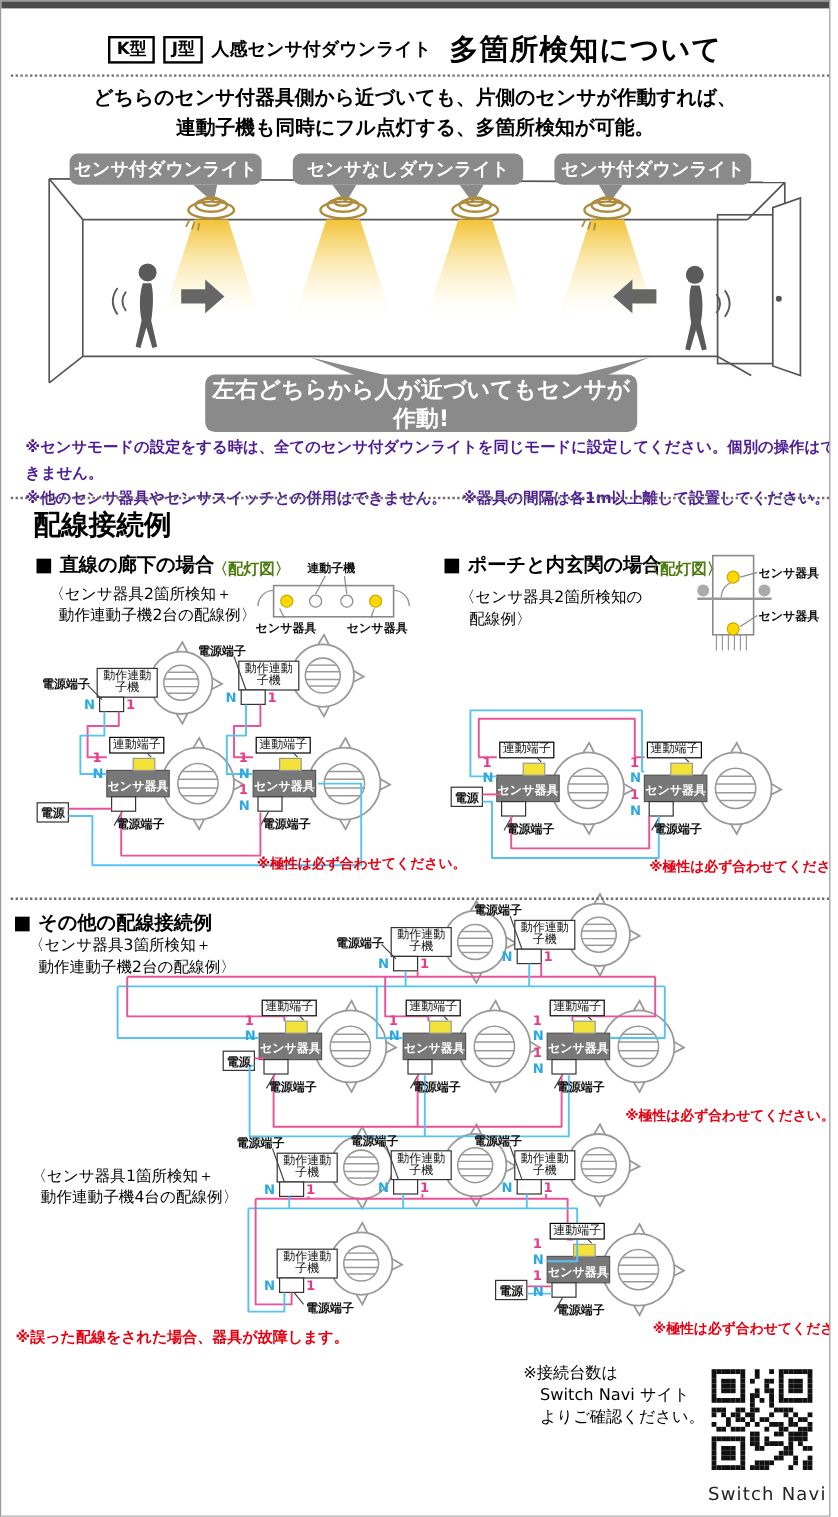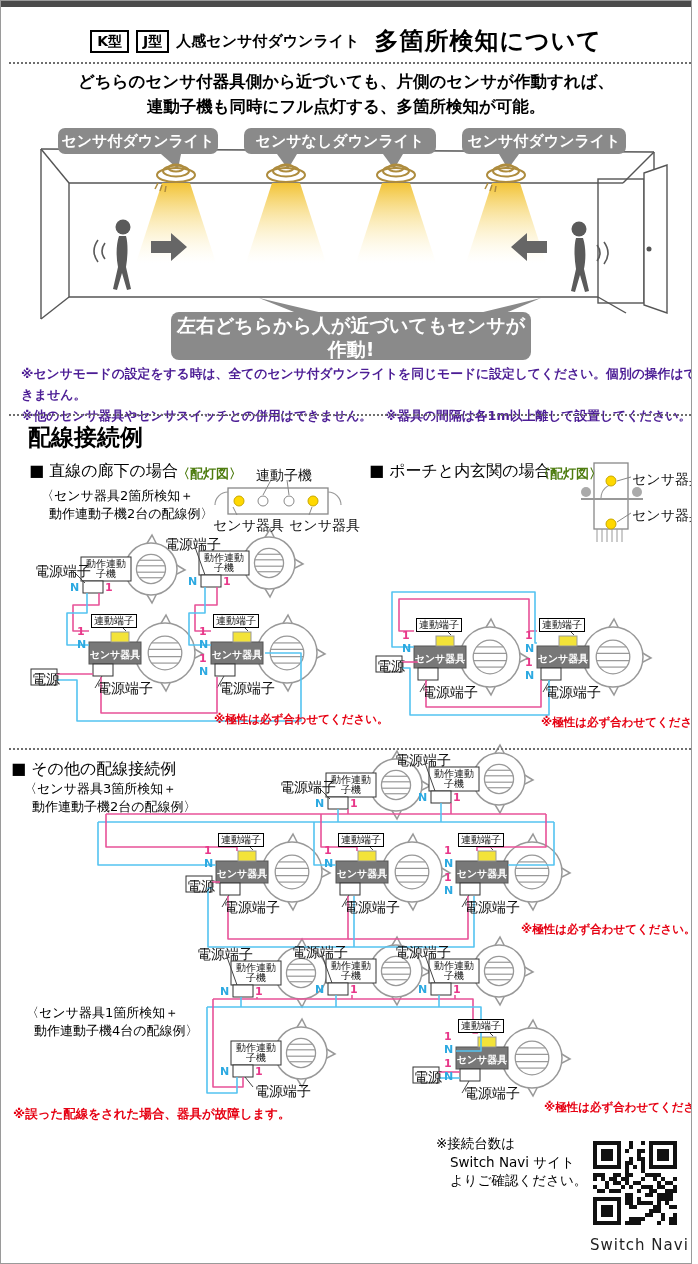--- a/index.html
+++ b/index.html
@@ -8,24 +8,24 @@
   .hdr{position:absolute;top:24px;left:0;width:100%;display:flex;justify-content:center;align-items:center;gap:7px;}
   .badge{border:2px solid #000;padding:0 5px;font-size:14px;font-weight:bold;line-height:19px;color:#000;}
   .hsub{font-size:15px;font-weight:bold;color:#000;}
   .htitle{font-size:24px;font-weight:bold;color:#000;margin-left:8px;letter-spacing:1px;}
   .dots{position:absolute;left:8px;width:682px;height:0;border-top:2px dotted #6e6e6e;}
   .intro{position:absolute;left:0;width:100%;text-align:center;font-size:16.5px;font-weight:bold;color:#000;}
   .callout{position:absolute;background:#8a8a8a;color:#fff;font-size:15px;font-weight:bold;text-align:center;border-radius:7px;line-height:26px;height:26px;}
   .banner{position:absolute;left:170px;top:311px;width:360px;height:48px;background:#8a8a8a;border-radius:8px;color:#fff;font-size:19px;font-weight:bold;text-align:center;line-height:24px;padding-top:1px;box-sizing:border-box;}
   .notes{position:absolute;left:20px;top:362px;width:684px;font-size:12.8px;font-weight:bold;color:#4c1d95;line-height:21px;}
   .secTitle{position:absolute;left:27px;top:421px;font-size:23px;font-weight:bold;color:#000;}
-  .caseTitle{position:absolute;font-size:16px;font-weight:normal;color:#000;}
+  .caseTitle{position:absolute;font-size:16px;font-weight:bold;color:#000;}
   .caseSub{position:absolute;font-size:13px;color:#000;line-height:18px;}
   .planCap{position:absolute;font-size:13px;font-weight:bold;color:#4d7c0f;}
-  .t10{position:absolute;font-size:14px;color:#111;white-space:nowrap;}
+  .t10{position:absolute;font-size:10px;color:#111;white-space:nowrap;font-weight:bold;}
   .boxed{position:absolute;font-size:10px;color:#111;background:#fff;border:1px solid #000;padding:0 2px;line-height:12px;white-space:nowrap;}
   .wlbl{position:absolute;font-size:10px;font-weight:bold;color:#fff;text-align:center;white-space:nowrap;}
   .slv{position:absolute;font-size:10px;color:#111;text-align:center;line-height:10px;white-space:nowrap;}
   .n1{position:absolute;font-size:11px;font-weight:bold;white-space:nowrap;}
   .rednote{position:absolute;font-size:11.5px;font-weight:bold;color:#e60012;white-space:nowrap;}
   .footnote{position:absolute;font-size:13.5px;color:#000;white-space:nowrap;}
   .qrcap{position:absolute;font-size:15px;color:#222;letter-spacing:1px;}
   svg#layer{position:absolute;left:0;top:0;}
 </style>
 </head>
@@ -638,32 +638,36 @@
   <div class="caseSub" style="left:40px;top:486px">
     <div>〈センサ器具2箇所検知＋</div>
     <div style="padding-left:8px">動作連動子機2台の配線例〉</div>
   </div>
   <div class="planCap" style="left:176px;top:464px">〈配灯図〉</div>
   <div class="t10" style="left:255px;top:466px">連動子機</div>
   <div class="t10" style="left:212px;top:516px">センサ器具</div>
   <div class="t10" style="left:288px;top:516px">センサ器具</div>
 
   <div class="caseTitle" style="left:368px;top:460px">■ ポーチと内玄関の場合</div>
+  <div class="caseSub" style="left:382px;top:489px">
+    <div>〈センサ器具2箇所検知の</div>
+    <div style="padding-left:8px">配線例〉</div>
+  </div>
   <div class="planCap" style="left:536px;top:464px">〈配灯図〉</div>
   <div class="t10" style="left:631px;top:470px">センサ器具</div>
   <div class="t10" style="left:631px;top:506px">センサ器具</div>
 
   <div class="dots" style="top:747px"></div>
 
   <div class="caseTitle" style="left:10px;top:758px">■ その他の配線接続例</div>
   <div class="caseSub" style="left:23px;top:779px">
     <div>〈センサ器具3箇所検知＋</div>
     <div style="padding-left:8px">動作連動子機2台の配線例〉</div>
   </div>
-  <div class="caseSub" style="left:25px;top:1003px">
+  <div class="caseSub" style="left:25px;top:971px">
     <div>〈センサ器具1箇所検知＋</div>
     <div style="padding-left:8px">動作連動子機4台の配線例〉</div>
   </div>
 
   <div class="rednote" style="left:12px;top:1105px;font-size:12.5px">※誤った配線をされた場合、器具が故障します。</div>
 
   <div class="footnote" style="left:435px;top:1134px">※接続台数は</div>
   <div class="footnote" style="left:449px;top:1153px">Switch Navi サイト</div>
   <div class="footnote" style="left:449px;top:1171px">よりご確認ください。</div>
   <div class="qrcap" style="left:589px;top:1235px">Switch Navi</div>

